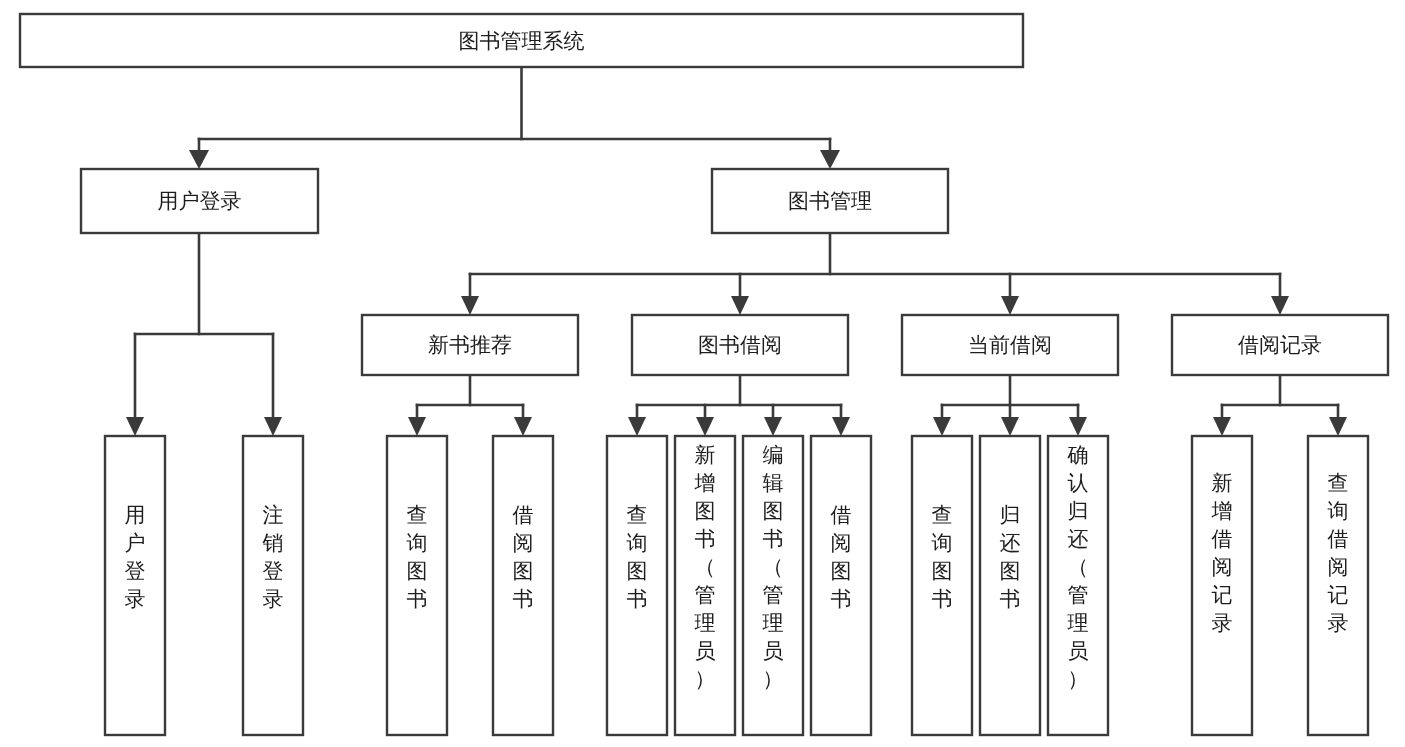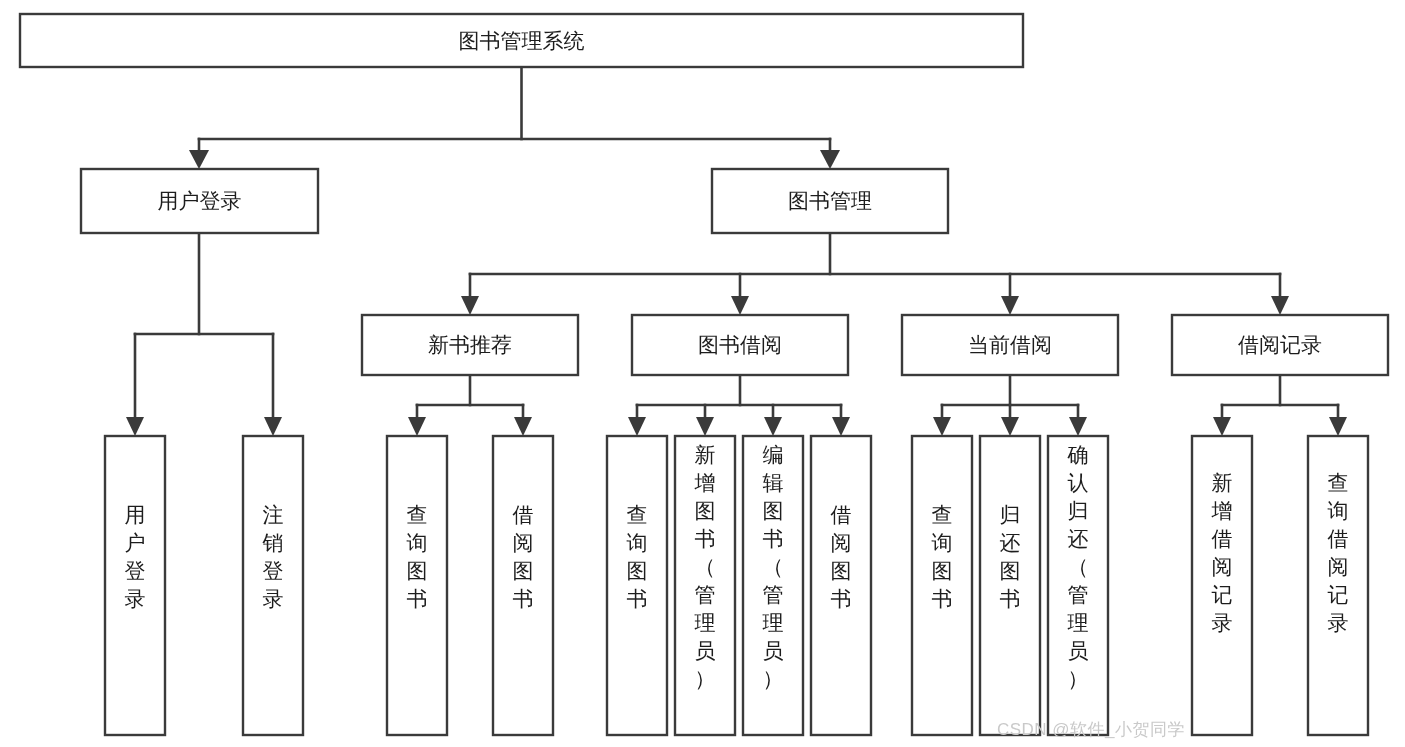--- a/index.html
+++ b/index.html
@@ -230,14 +230,13 @@
       <text class="node-label-v" x="1222" y="490"><tspan x="1222" dy="0">新</tspan><tspan x="1222" dy="28">增</tspan><tspan x="1222" dy="28">借</tspan><tspan x="1222" dy="28">阅</tspan><tspan x="1222" dy="28">记</tspan><tspan x="1222" dy="28">录</tspan></text>
     </g>
 
     <g>
       <rect class="node-box" x="1308" y="436" width="60" height="299"></rect>
       <text class="node-label-v" x="1338" y="490"><tspan x="1338" dy="0">查</tspan><tspan x="1338" dy="28">询</tspan><tspan x="1338" dy="28">借</tspan><tspan x="1338" dy="28">阅</tspan><tspan x="1338" dy="28">记</tspan><tspan x="1338" dy="28">录</tspan></text>
     </g>
 
   </svg>
 
-  <div class="watermark">CSDN @软件_小贺同学</div>
 </div>
 
 </body></html>

